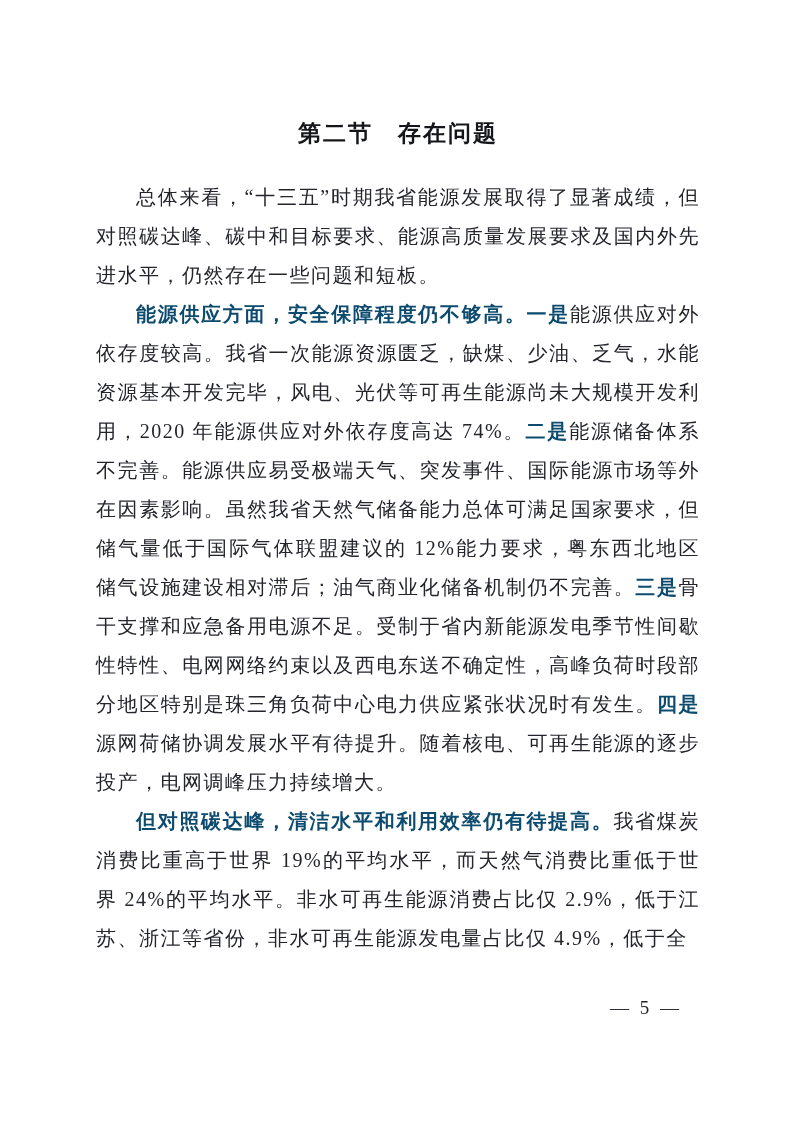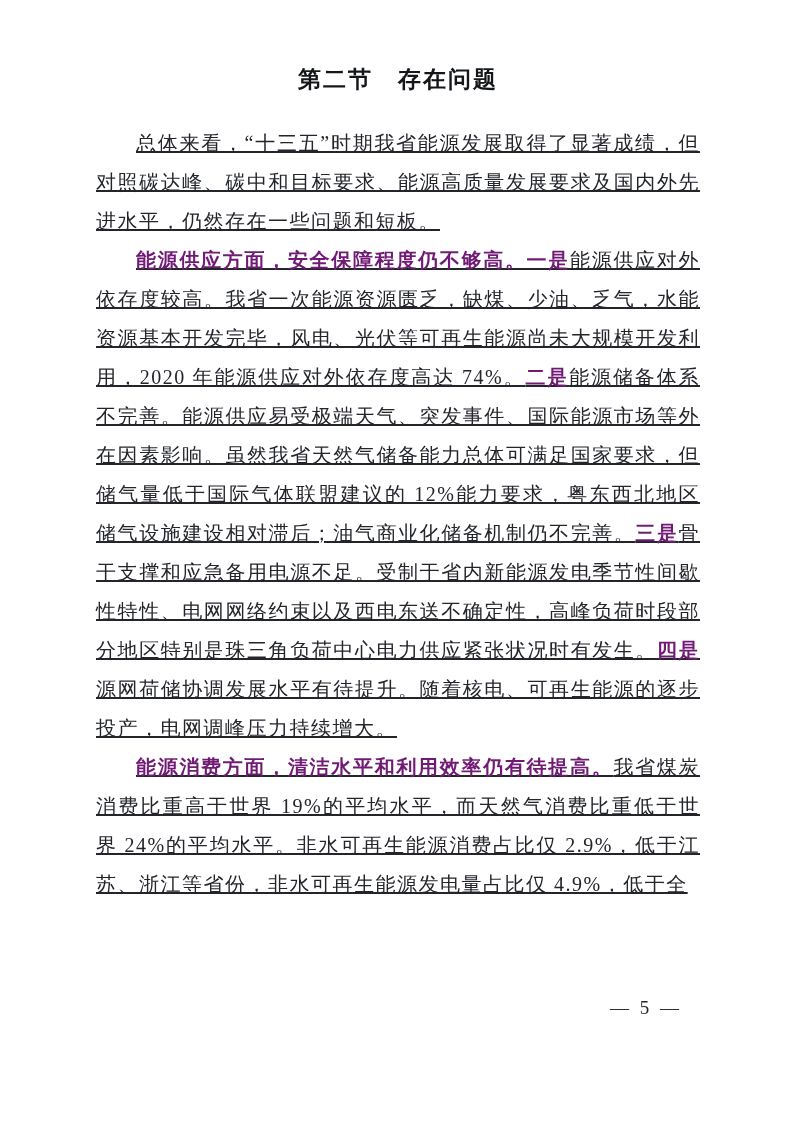--- a/index.html
+++ b/index.html
@@ -10,62 +10,61 @@
   .page {
     position: relative;
     width: 794px;
     height: 1123px;
     background: #ffffff;
     overflow: hidden;
     font-family: "Liberation Serif", "DejaVu Serif", serif;
     color: #1e2026;
   }
   .content {
-    padding: 62px 94px 0 96px;
+    padding: 116px 94px 0 96px;
   }
   .title {
     margin: 0 0 28px 0;
     font-family: "Liberation Sans", "DejaVu Sans", sans-serif;
     font-weight: 700;
     font-size: 23px;
     line-height: 34px;
     text-align: center;
     letter-spacing: 2px;
     color: #14161a;
   }
   .body-para {
     margin: 0;
     font-size: 20px;
     line-height: 39px;
     letter-spacing: 1.5px;
     text-align: justify;
     text-justify: inter-character;
     text-indent: 2em;
     color: #23252b;
-    text-decoration: underline;
   }
   .bold-run {
     font-weight: 700;
-    color: #701a75;
+    color: #0c4a6e;
   }
   .footer-pagenum {
     position: absolute;
     top: 997px;
     right: 112px;
     font-size: 19px;
     letter-spacing: 3px;
     color: #23252b;
   }
 </style>
 </head>
 <body>
 
 <div class="page">
   <main class="content">
     <h1 class="title">第二节　存在问题</h1>
     <div>
         <p class="body-para"><span>总体来看，“十三五”时期我省能源发展取得了显著成绩，但对照碳达峰、碳中和目标要求、能源高质量发展要求及国内外先进水平，仍然存在一些问题和短板。</span></p>
         <p class="body-para"><span class="bold-run">能源供应方面，安全保障程度仍不够高。一是</span><span>能源供应对外依存度较高。我省一次能源资源匮乏，缺煤、少油、乏气，水能资源基本开发完毕，风电、光伏等可再生能源尚未大规模开发利用，2020 年能源供应对外依存度高达 74%。</span><span class="bold-run">二是</span><span>能源储备体系不完善。能源供应易受极端天气、突发事件、国际能源市场等外在因素影响。虽然我省天然气储备能力总体可满足国家要求，但储气量低于国际气体联盟建议的 12%能力要求，粤东西北地区储气设施建设相对滞后；油气商业化储备机制仍不完善。</span><span class="bold-run">三是</span><span>骨干支撑和应急备用电源不足。受制于省内新能源发电季节性间歇性特性、电网网络约束以及西电东送不确定性，高峰负荷时段部分地区特别是珠三角负荷中心电力供应紧张状况时有发生。</span><span class="bold-run">四是</span><span>源网荷储协调发展水平有待提升。随着核电、可再生能源的逐步投产，电网调峰压力持续增大。</span></p>
-        <p class="body-para"><span class="bold-run">能源消费方面，清洁水平和利用效率仍有待提高。</span><span>我省煤炭消费比重高于世界 19%的平均水平，而天然气消费比重低于世界 24%的平均水平。非水可再生能源消费占比仅 2.9%，低于江苏、浙江等省份，非水可再生能源发电量占比仅 4.9%，低于全</span></p>
+        <p class="body-para"><span class="bold-run">但对照碳达峰，清洁水平和利用效率仍有待提高。</span><span>我省煤炭消费比重高于世界 19%的平均水平，而天然气消费比重低于世界 24%的平均水平。非水可再生能源消费占比仅 2.9%，低于江苏、浙江等省份，非水可再生能源发电量占比仅 4.9%，低于全</span></p>
       </div>
   </main>
   <div class="footer-pagenum">— 5 —</div>
 </div>
 
 </body></html>

